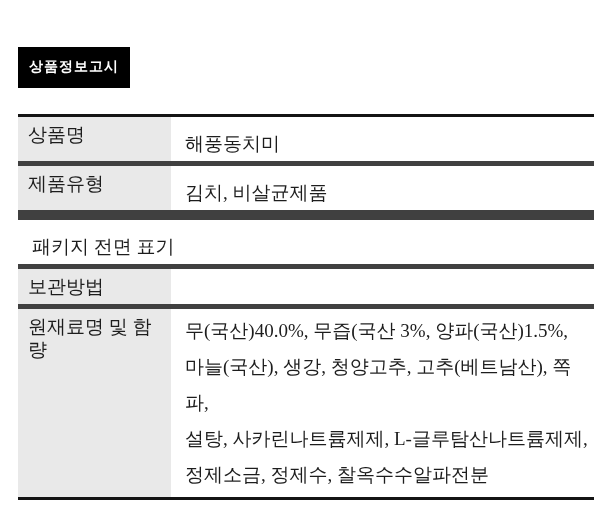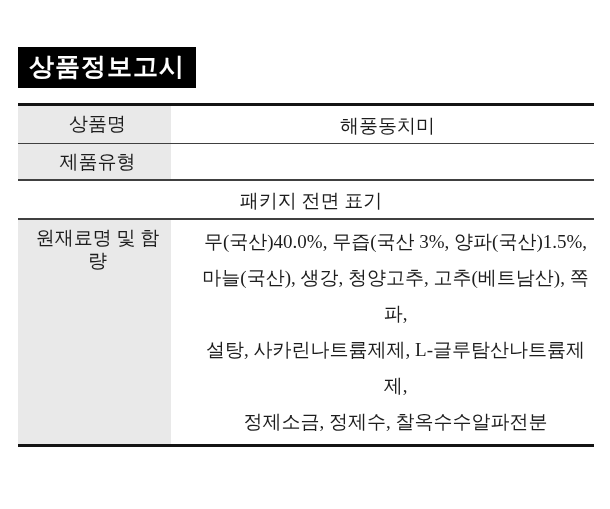--- a/index.html
+++ b/index.html
@@ -7,49 +7,49 @@
   body {
     width: 610px;
     height: 509px;
     position: relative;
     font-family: "Liberation Serif", "DejaVu Serif", serif;
     color: #1d1d1d;
     overflow: hidden;
   }
   .badge {
     display: inline-block;
-    margin: 47px 0 0 18px;
+    margin: 47px 0 11px 18px;
     background: #000000;
     color: #ffffff;
-    font-size: 25px;
+    font-size: 14px;
     font-weight: bold;
     padding: 8px 11px 9px 11px;
     letter-spacing: 1px;
     line-height: 24px;
   }
   .info-table {
     margin: 15px 0 0 18px;
     width: 576px;
     border-top: 3px solid #141414;
     border-bottom: 3px solid #141414;
   }
-  .row { display: flex; text-align: center; }
-  .row + .row { border-top: 1px solid #404040; gap: 16px; }
+  .row { display: flex; }
+  .row + .row { border-top: 5px solid #404040; }
   .cell-label {
     width: 153px;
     flex: 0 0 153px;
     background: #e9e9e9;
     padding: 6px 4px 6px 10px;
     font-size: 19px;
     line-height: 23px;
     color: #1d1d1d;
   }
   .cell-value {
     flex: 1;
-    padding: 8px 4px 6px 14px;
+    padding: 15px 4px 6px 14px;
     font-size: 19px;
     line-height: 23px;
     color: #1d1d1d;
   }
   .prewrap {
     white-space: pre-line;
     line-height: 36px;
     padding-top: 4px;
     padding-bottom: 4px;
   }
@@ -63,31 +63,33 @@
 
 <div class="info-table">
 
   <div class="row">
     <div class="cell-label">상품명</div>
     <div class="cell-value">해풍동치미</div>
   </div>
 
   <div class="row">
     <div class="cell-label">제품유형</div>
+    <div class="cell-value">김치, 비살균제품</div>
   </div>
 
 
   <div class="row">
   </div>
 
   <div class="row">
     <div class="cell-value">패키지 전면 표기</div>
   </div>
 
   <div class="row">
+    <div class="cell-label">보관방법</div>
   </div>
 
   <div class="row">
     <div class="cell-label">원재료명 및 함량</div>
     <div class="cell-value prewrap">무(국산)40.0%, 무즙(국산 3%, 양파(국산)1.5%,
 마늘(국산), 생강, 청양고추, 고추(베트남산), 쪽파,
 설탕, 사카린나트륨제제, L-글루탐산나트륨제제,
 정제소금, 정제수, 찰옥수수알파전분</div>
   </div>
 

